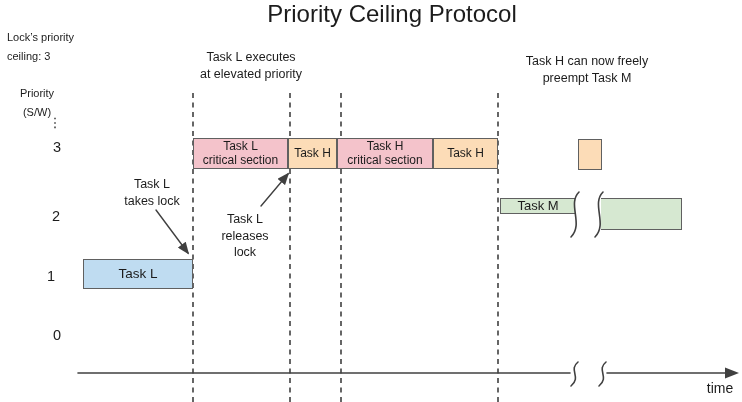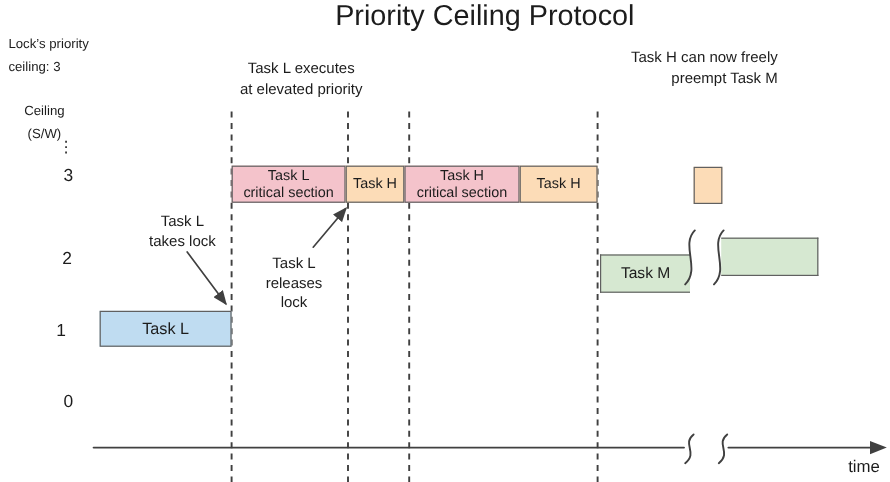--- a/index.html
+++ b/index.html
@@ -61,49 +61,49 @@
   </svg>
 
   <div class="box pink" style="left:193px;top:138px;width:95px;height:31px;">Task L
 critical section</div>
   <div class="box peach" style="left:288px;top:138px;width:49px;height:31px;">Task H</div>
   <div class="box pink" style="left:337px;top:138px;width:96px;height:31px;">Task H
 critical section</div>
   <div class="box peach" style="left:433px;top:138px;width:65px;height:31px;">Task H</div>
   <div class="box peach" style="left:578px;top:139px;width:24px;height:31px;"></div>
 
-  <div class="box green no-r" style="left:500px;top:212px;width:75px;height:32px;">Task M</div>
+  <div class="box green no-r" style="left:500px;top:198px;width:75px;height:16px;">Task M</div>
   <div class="box green no-l" style="left:601px;top:198px;width:81px;height:32px;"></div>
 
   <div class="box blue" style="left:83px;top:259px;width:110px;height:30px;">Task L</div>
 
   <svg class="layer front" viewBox="0 0 742 402">
     <path class="ln" d="M579,192 C567,204 584,224 571,237"></path>
     <path class="ln" d="M603,192 C591,204 608,224 595,237"></path>
   </svg>
 
-  <div class="txt title ctr" style="left:404px;top:1px;">Priority Ceiling Protocol</div>
+  <div class="txt title ctr" style="left:392px;top:1px;">Priority Ceiling Protocol</div>
 
   <div class="txt lbl14" style="left:7px;top:28px;">Lock’s priority
 ceiling: 3</div>
 
-  <div class="txt lbl14 ctr" style="left:37px;top:84px;">Ceiling
+  <div class="txt lbl14 ctr" style="left:37px;top:84px;">Priority
 (S/W)</div>
 
   <div class="txt ctr" style="left:55px;top:116px;font-size:13px;line-height:14px;">⋮</div>
 
   <div class="txt tick ctr" style="left:57px;top:138px;">3</div>
   <div class="txt tick ctr" style="left:56px;top:207px;">2</div>
   <div class="txt tick ctr" style="left:51px;top:267px;">1</div>
   <div class="txt tick ctr" style="left:57px;top:326px;">0</div>
 
   <div class="txt ann ctr" style="left:251px;top:49px;">Task L executes
 at elevated priority</div>
 
-  <div class="txt ann ctr" style="left:587px;top:40px;text-align:right;">Task H can now freely
+  <div class="txt ann ctr" style="left:587px;top:53px;">Task H can now freely
 preempt Task M</div>
 
   <div class="txt ann ctr" style="left:152px;top:176px;">Task L
 takes lock</div>
 
   <div class="txt ann ctr" style="left:245px;top:211px;">Task L
 releases
 lock</div>
 
   <div class="txt ctr" style="left:720px;top:380px;font-size:14px;">time</div>

